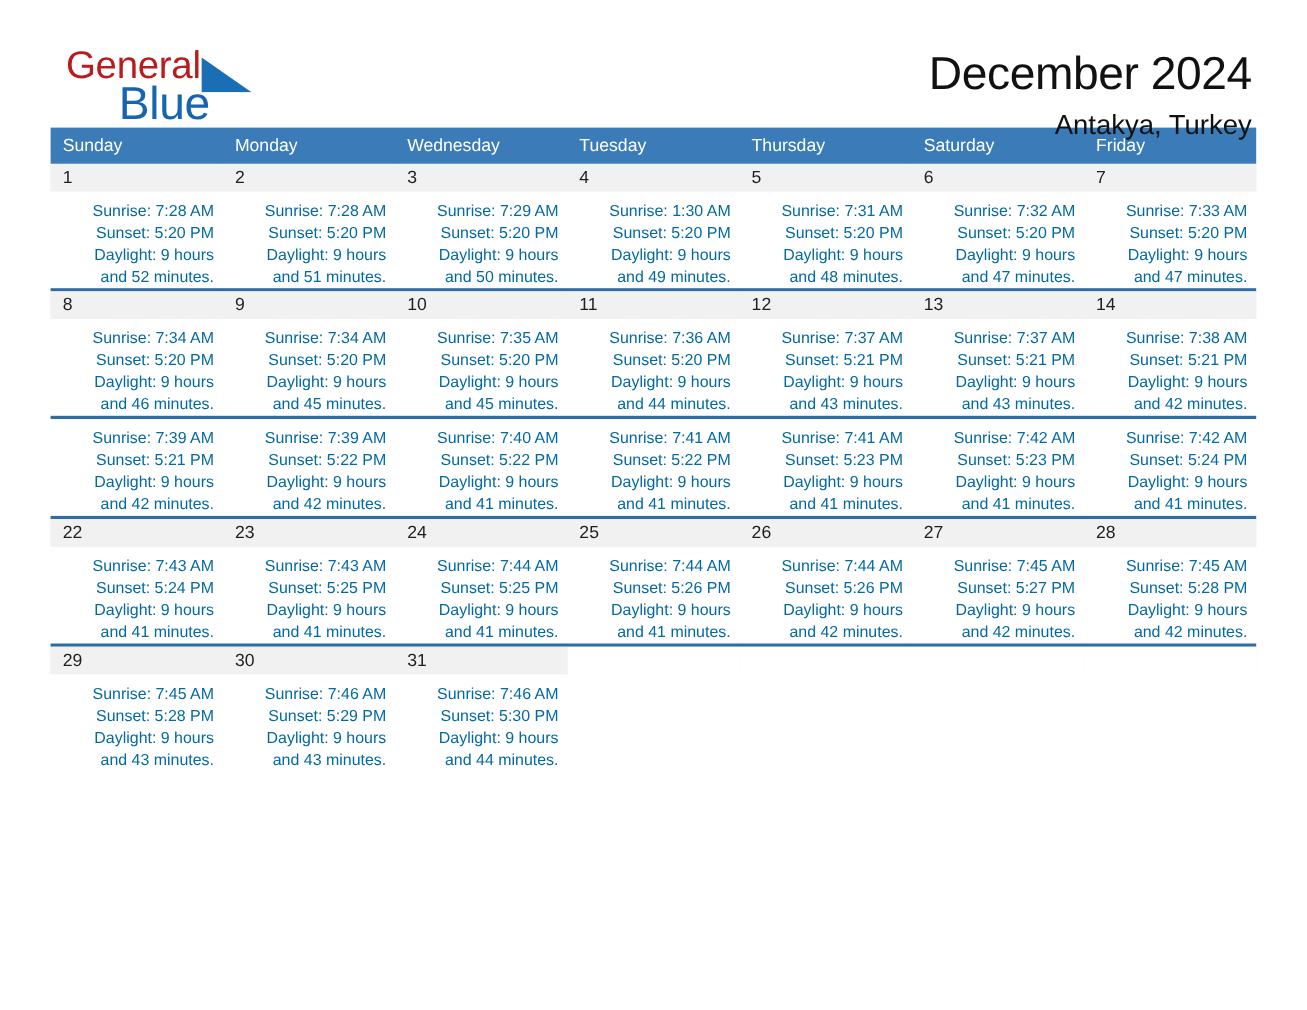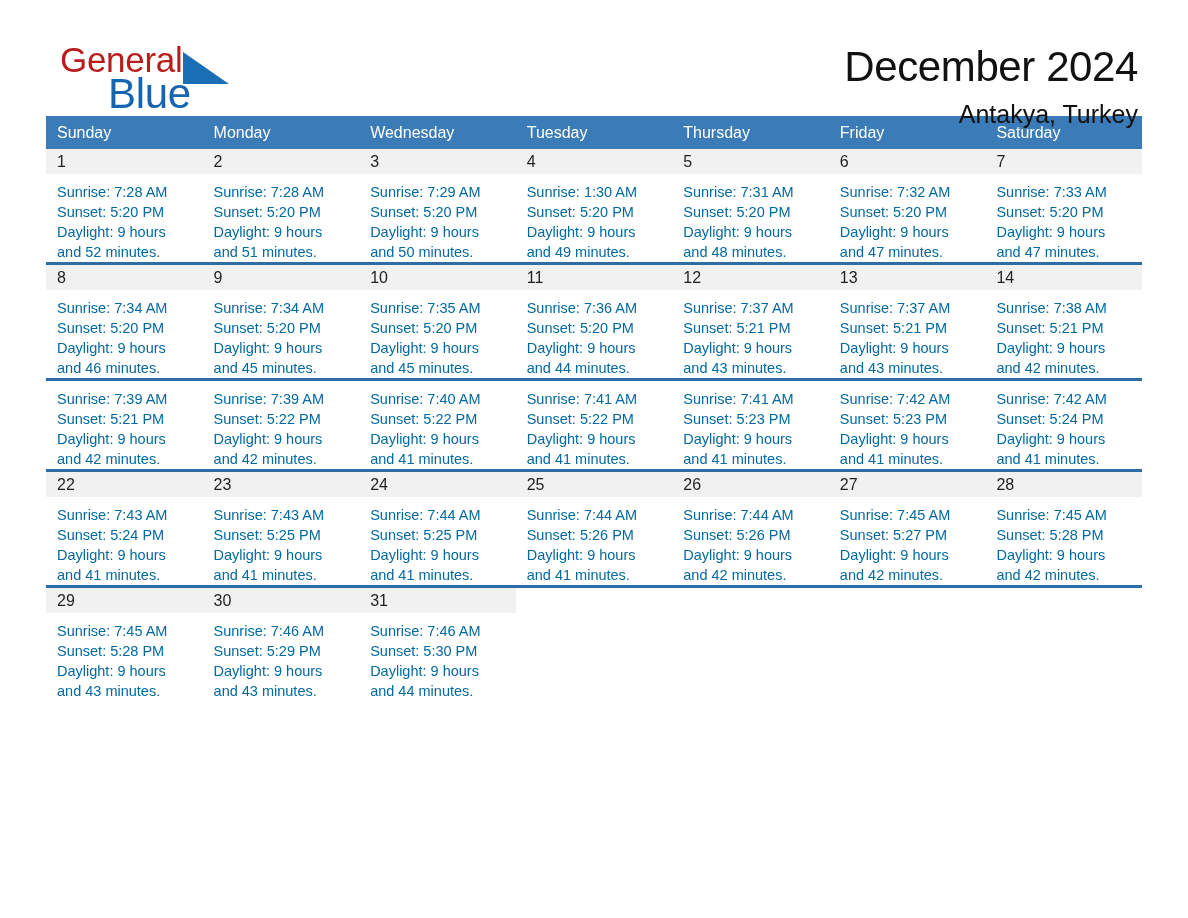--- a/index.html
+++ b/index.html
@@ -87,20 +87,21 @@
     line-height: 32px;
     color: #111111;
     margin: 6px 0 0 0;
     font-weight: normal;
   }
 
   
   .calendar {
     width: 1096px;
     margin-top: 6px;
+    text-align: right;
   }
 
   .weekday-row {
     display: grid;
     grid-template-columns: repeat(7, 1fr);
     background: #3b7cb8;
     height: 33px;
   }
   .weekday-cell {
     display: flex;
@@ -176,22 +177,22 @@
   </div>
 
   <div class="calendar">
 
     <div class="weekday-row">
       <div class="weekday-cell">Sunday</div>
       <div class="weekday-cell">Monday</div>
       <div class="weekday-cell">Wednesday</div>
       <div class="weekday-cell">Tuesday</div>
       <div class="weekday-cell">Thursday</div>
+      <div class="weekday-cell">Saturday</div>
       <div class="weekday-cell">Friday</div>
-      <div class="weekday-cell">Saturday</div>
     </div>
 
     <div class="week">
       <div class="daynum-row">
         <div class="daynum-cell">1</div>
         <div class="daynum-cell">2</div>
         <div class="daynum-cell">3</div>
         <div class="daynum-cell">4</div>
         <div class="daynum-cell">5</div>
         <div class="daynum-cell">6</div>

